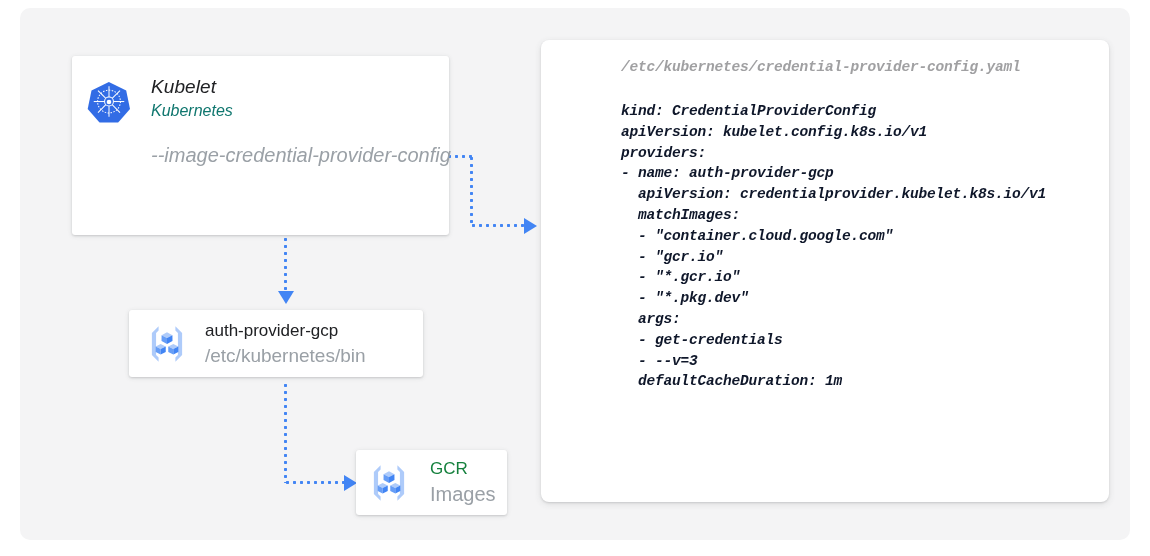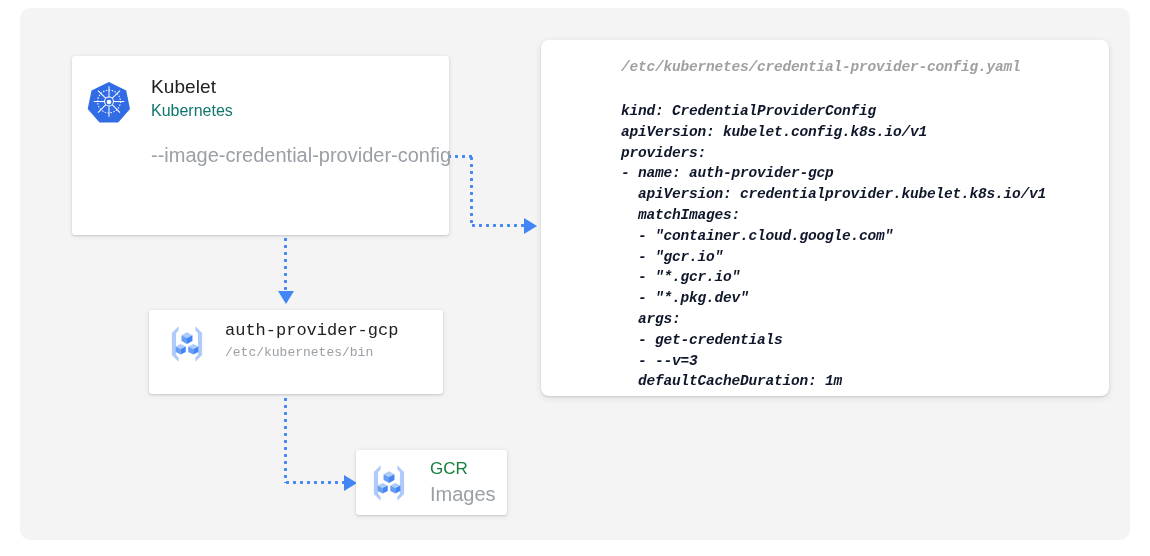--- a/index.html
+++ b/index.html
@@ -39,20 +39,21 @@
     border-radius: 3px;
     box-shadow: 0 1px 2px rgba(60,64,67,.16), 0 1px 5px rgba(60,64,67,.12);
   }
 
   
   #kubelet-card {
     left: 72px;
     top: 56px;
     width: 377px;
     height: 179px;
+    font-style: italic;
   }
   #kubelet-card .k8s-logo {
     position: absolute;
     left: 14px;
     top: 23px;
     width: 46px;
     height: 46px;
   }
   #kubelet-card .title {
     position: absolute;
@@ -74,45 +75,44 @@
     left: 79px;
     top: 88px;
     font-size: 20px;
     color: #9aa0a6;
     line-height: 23px;
     white-space: nowrap;
   }
 
   
   #auth-card {
-    left: 149px;
+    left: 129px;
     top: 310px;
     width: 294px;
-    height: 84px;
-    font-family: Liberation Mono, monospace;
+    height: 67px;
   }
   #auth-card .gcp-icon {
     position: absolute;
     left: 17px;
     top: 13px;
     width: 42px;
     height: 42px;
   }
   #auth-card .title {
     position: absolute;
     left: 76px;
     top: 11px;
     font-size: 17px;
     color: #202124;
   }
   #auth-card .subtitle {
     position: absolute;
     left: 76px;
     top: 35px;
-    font-size: 13px;
+    font-size: 19px;
     color: #9aa0a6;
   }
 
   #gcr-card {
     left: 356px;
     top: 450px;
     width: 151px;
     height: 65px;
   }
   #gcr-card .gcp-icon {
@@ -136,21 +136,21 @@
     font-size: 20px;
     color: #9aa0a6;
   }
 
   
   #code-panel {
     position: absolute;
     left: 541px;
     top: 40px;
     width: 568px;
-    height: 356px;
+    height: 462px;
     background: #ffffff;
     border-radius: 8px;
     box-shadow: 0 1px 2px rgba(60,64,67,.16), 0 2px 7px rgba(60,64,67,.12);
   }
   #code-panel .code-path {
     position: absolute;
     left: 80px;
     top: 19px;
     font-family: "Liberation Mono", monospace;
     font-style: italic;

